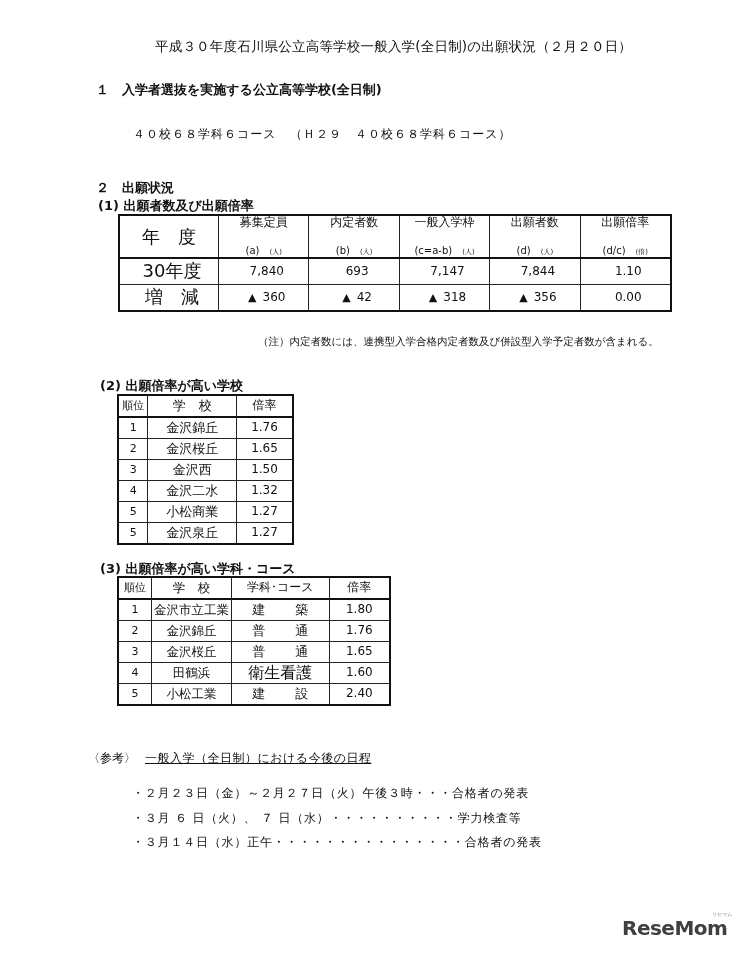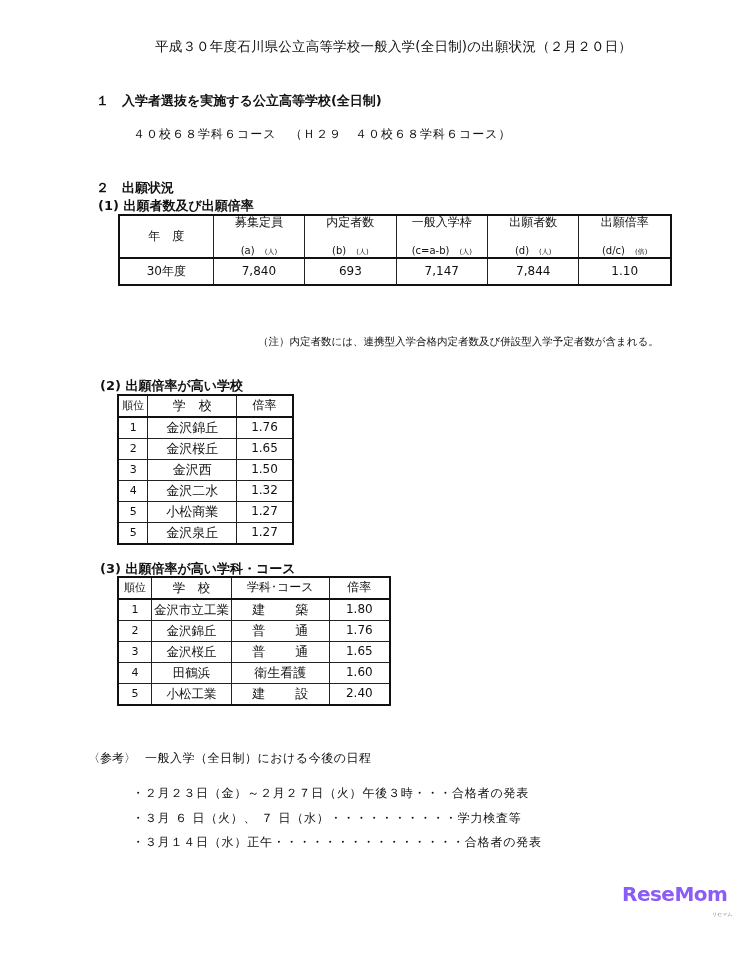--- a/index.html
+++ b/index.html
@@ -19,52 +19,52 @@
       border: 1px solid #222; text-align: center; vertical-align: middle;
       font-size: 12px; padding: 0; line-height: 1.1;
     }
     table.grid { border: 2px solid #111; }
     table.grid tr.hdr td { border-bottom: 2px solid #111; }
     .sub { font-size: 10px; display: block; margin-top: 16px; }
     .unit { font-size: 7px; margin-left: 10px; }
 
     #t1 { left: 118px; top: 214px; width: 554px; }
     #t1 tr.hdr td { height: 34px; }
-    #t1 tr.row td { height: 25px; }
-    #t1 td.c0 { width: 84px; font-size: 12px; }
+    #t1 tr.row td { height: 25px; padding-left: 6px; }
+    #t1 td.c0 { width: 84px; font-size: 18px; }
     #t1 td.cv { width: 82px; }
 
     #t2 { left: 117px; top: 394px; width: 177px; }
     #t2 td { height: 20px; font-size: 12px; }
     #t2 .rk { width: 29px; font-size: 11px; }
     #t2 .sc { width: 90px; font-size: 13px; }
     #t2 .rt { width: 56px; }
 
     #t3 { left: 117px; top: 576px; width: 274px; }
     #t3 td { height: 20px; font-size: 12px; }
     #t3 .rk { width: 29px; font-size: 11px; }
     #t3 .sc { width: 72px; font-size: 12.5px; }
     #t3 .ds { width: 88px; letter-spacing: 0px; }
     #t3 .rt { width: 54px; }
     .spread { display: inline-flex; justify-content: space-between; width: 56px; font-size: 13px; }
 
     .tri { font-size: 11px; margin-right: 6px; }
 
     .logo {
-      left: 622px; top: 882px; font-family: "DejaVu Sans", sans-serif;
-      font-weight: bold; font-size: 20px; color: #8b5cf6; letter-spacing: -0.5px; text-align: center;
+      left: 622px; top: 916px; font-family: "DejaVu Sans", sans-serif;
+      font-weight: bold; font-size: 20px; color: #404040; letter-spacing: -0.5px; text-align: center;
     }
     .logo-sub { left: 712px; top: 911px; font-size: 5px; color: #8a8a8a; }
   </style>
 </head>
 <body>
 
 <div class="abs title">平成３０年度石川県公立高等学校一般入学(全日制)の出願状況（２月２０日）</div>
 
-<div class="abs h1" style="left:96px; top:92px;text-align:right;">１　入学者選抜を実施する公立高等学校(全日制)</div>
+<div class="abs h1" style="left:96px; top:81px;text-align:right;">１　入学者選抜を実施する公立高等学校(全日制)</div>
 <div class="abs txt" style="left:133px; top:126px; letter-spacing:1px;">４０校６８学科６コース</div>
 <div class="abs txt" style="left:290px; top:126px; letter-spacing:1px;">（Ｈ２９　４０校６８学科６コース）</div>
 
 <div class="abs h1" style="left:96px; top:179px;">２　出願状況</div>
 <div class="abs h1" style="left:98px; top:197px;">(1) 出願者数及び出願倍率</div>
 
 <table class="grid" id="t1">
   <tbody>
       <tr class="hdr">
     <td class="c0"><span>年　度</span></td>
@@ -75,20 +75,28 @@
     <td class="cv"><span>出願倍率</span><span class="sub"><span>(d/c)</span><span class="unit">(倍)</span></span></td>
   </tr>
   <tr class="row">
     <td class="c0">30年度</td>
     <td>7,840</td>
     <td>693</td>
     <td>7,147</td>
     <td>7,844</td>
     <td>1.10</td>
   </tr>
+  <tr class="row">
+    <td class="c0">増　減</td>
+    <td><span class="tri">▲</span><span>360</span></td>
+    <td><span class="tri">▲</span><span>42</span></td>
+    <td><span class="tri">▲</span><span>318</span></td>
+    <td><span class="tri">▲</span><span>356</span></td>
+    <td>0.00</td>
+  </tr>
 </tbody>
   </table>
 
 <div class="abs small" style="left:258px; top:335px;font-family:Liberation Mono, monospace;">（注）内定者数には、連携型入学合格内定者数及び併設型入学予定者数が含まれる。</div>
 
 <div class="abs h1" style="left:100px; top:377px;">(2) 出願倍率が高い学校</div>
 
 <table class="grid" id="t2">
   <tbody>
       <tr class="hdr">
@@ -162,36 +170,36 @@
     <td class="sc">金沢桜丘</td>
     <td class="ds"><span class="spread">
             <span>普</span>
             <span>通</span>
           </span></td>
     <td class="rt">1.65</td>
   </tr>
   <tr>
     <td class="rk">4</td>
     <td class="sc">田鶴浜</td>
-    <td class="ds" style="font-size:13px;">衛生看護</td>
+    <td class="ds" style="font-size:16px;">衛生看護</td>
     <td class="rt">1.60</td>
   </tr>
   <tr>
     <td class="rk">5</td>
     <td class="sc">小松工業</td>
     <td class="ds"><span class="spread">
             <span>建</span>
             <span>設</span>
           </span></td>
     <td class="rt">2.40</td>
   </tr>
 </tbody>
   </table>
 
 <div class="abs txt" style="left:88px; top:750px;">〈参考〉</div>
-<div class="abs txt" style="left:145px; top:750px; letter-spacing:0.5px;">一般入学（全日制）における今後の日程</div>
+<div class="abs txt" style="left:145px; top:750px; letter-spacing:0.5px;text-decoration:underline;">一般入学（全日制）における今後の日程</div>
 
 <div class="abs txt" style="left:132px; top:785px; letter-spacing:0.8px;">・２月２３日（金）～２月２７日（火）午後３時・・・合格者の発表</div>
 <div class="abs txt" style="left:132px; top:810px; letter-spacing:0.8px;">・３月 ６ 日（火）、 ７ 日（水）・・・・・・・・・・学力検査等</div>
 <div class="abs txt" style="left:132px; top:834px; letter-spacing:0.8px;">・３月１４日（水）正午・・・・・・・・・・・・・・・合格者の発表</div>
 
 <div class="abs logo-sub">リセマム</div>
 <div class="abs logo">ReseMom</div>
 
 </body></html>

